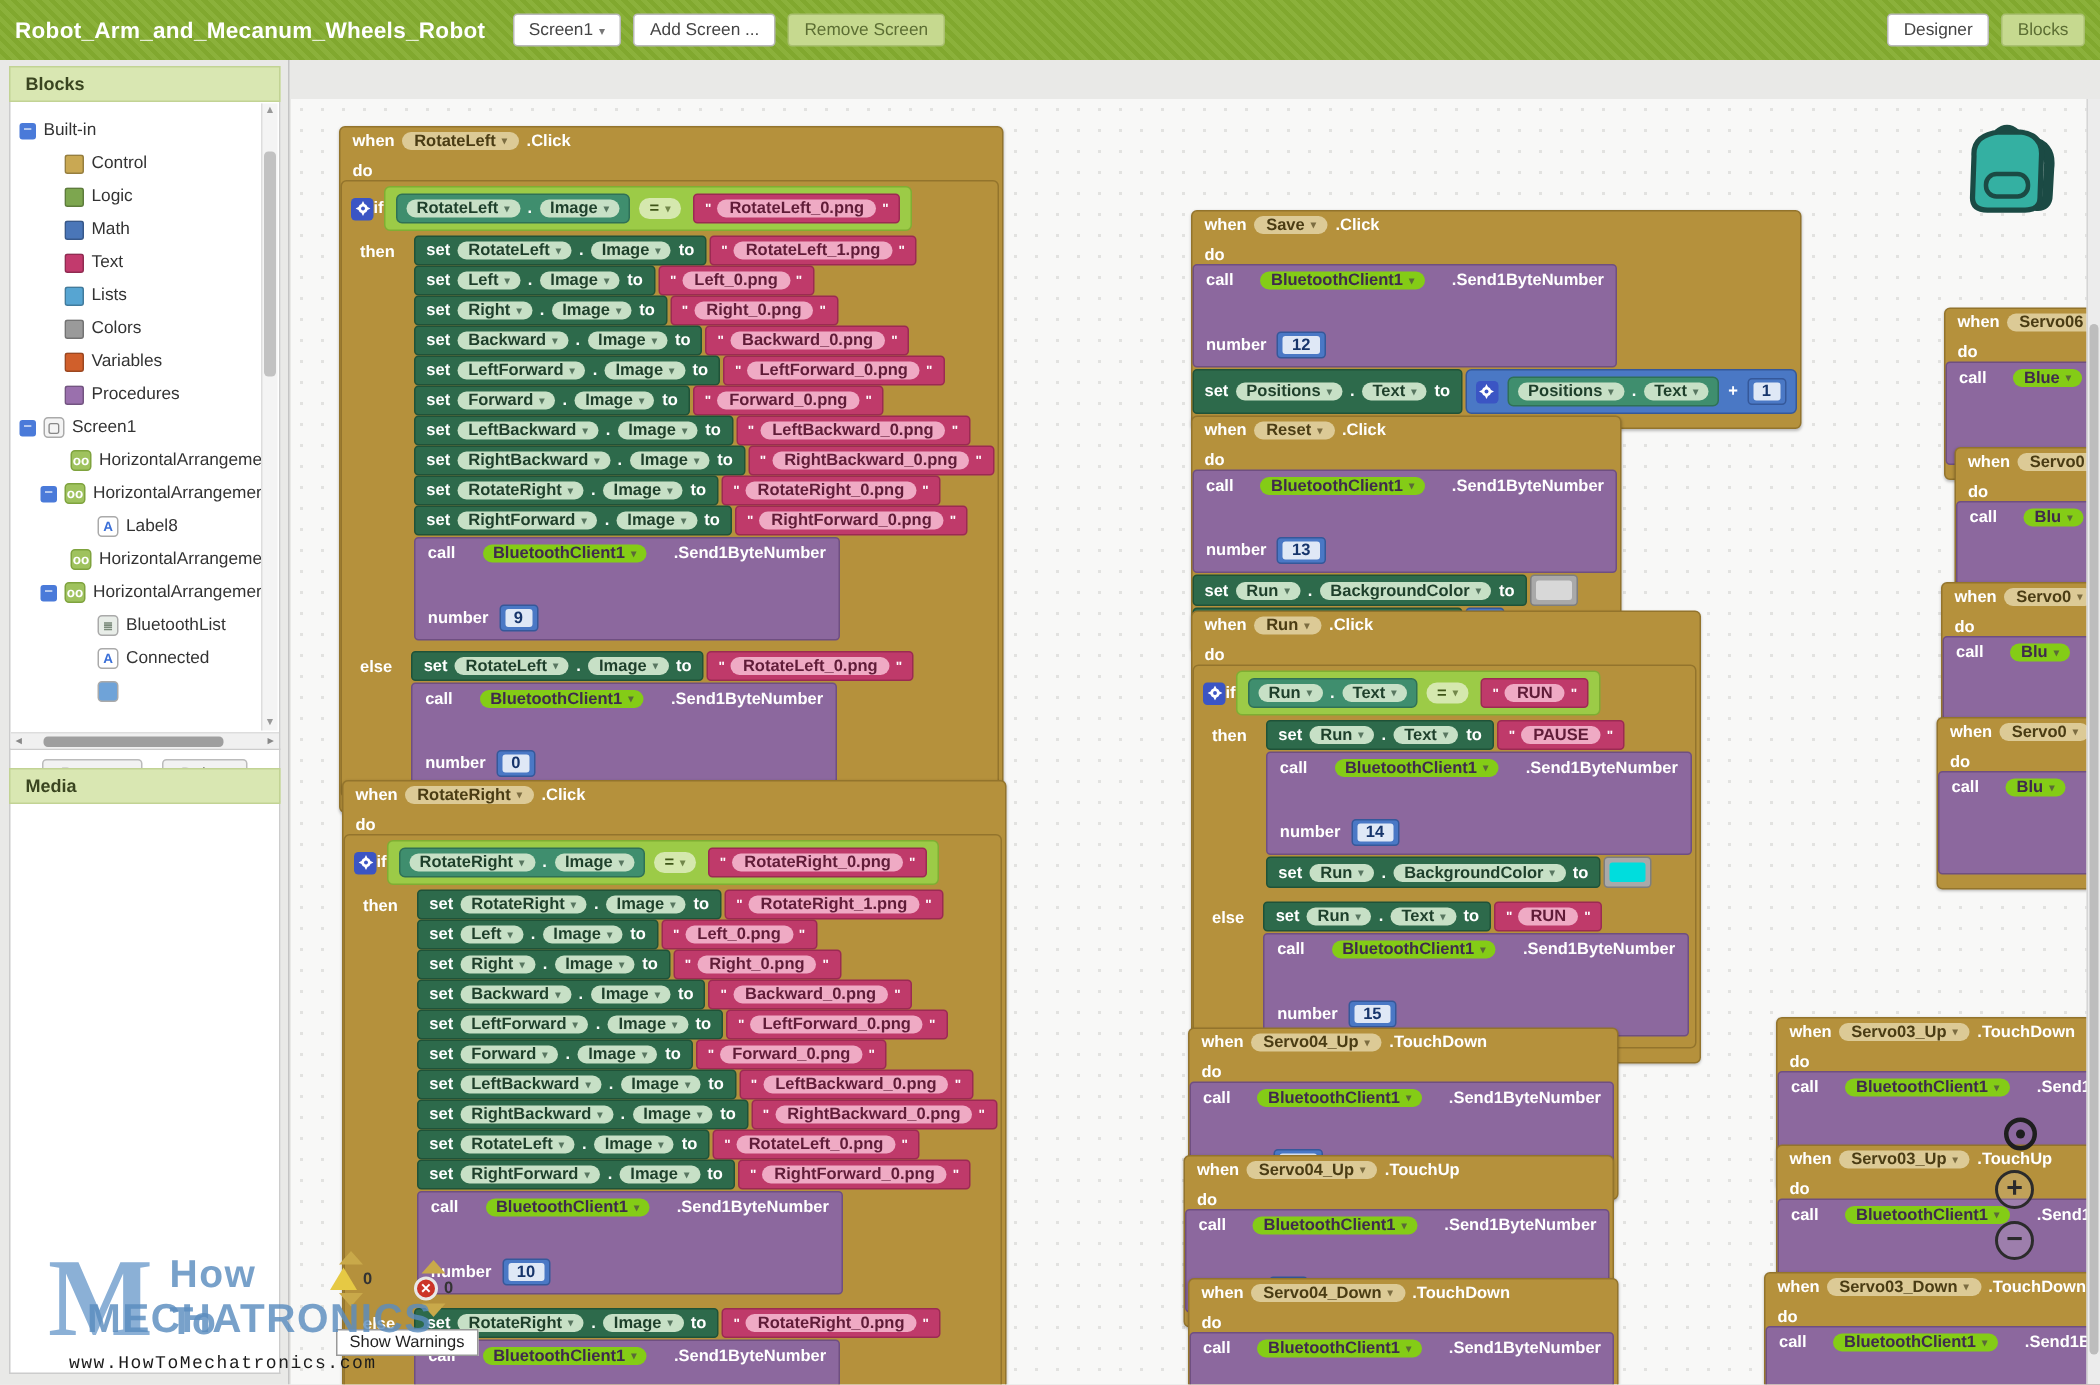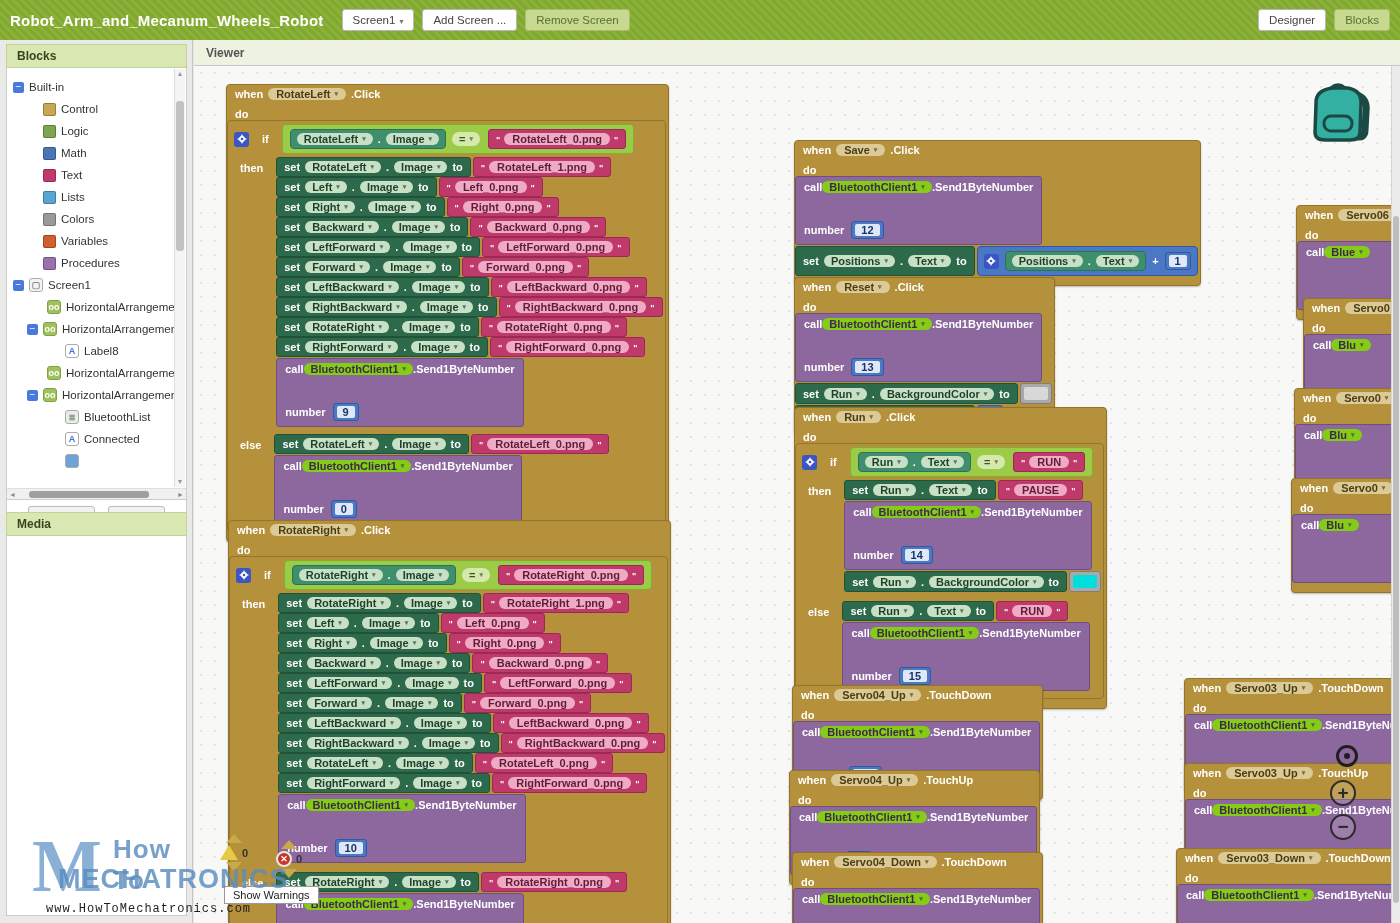--- a/index.html
+++ b/index.html
@@ -57,40 +57,40 @@
   .ev { position:absolute; background:#b5913c; border:1px solid #93742c; border-radius:4px; padding:0 2px 9px 0; box-shadow:0 1px 2px rgba(0,0,0,.25); font-size:11px; }
   .ev-h { display:flex; align-items:center; gap:5px; padding:3px 10px 3px 8px; color:#fff; font-weight:bold; white-space:nowrap; }
   .ev-b { display:flex; align-items:flex-start;flex-direction:column; }
   .lblcol { min-width:26px; padding:5px 4px 0 8px; color:#fff; font-weight:bold; }
   .stack { display:flex; flex-direction:column; align-items:flex-start; gap:1px; }
 
   .goldpill { background:#dcca96; color:#4a3c14; border-radius:9px; padding:0 8px; font-weight:bold; display:inline-flex; align-items:center; white-space:nowrap; }
   .goldpill::after, .pill::after, .eqpill::after { content:"▾"; font-size:7px; margin-left:4px; opacity:.65; }
 
   .ifblk { background:#b5913c; border:1px solid #93742c; border-radius:4px; padding:0 2px 7px 0; }
-  .if-h { display:flex; align-items:center; gap:13px; padding:3px 6px; color:#fff; font-weight:bold; }
+  .if-h { display:flex; align-items:center; gap:0; padding:3px 6px; color:#fff; font-weight:bold; }
   .gearchip { width:15px; height:15px; background:#3b55c4; border-radius:3px; display:inline-flex; align-items:center; justify-content:center; flex:none; }
   .if-sec { display:flex; align-items:flex-start; }
   .lblcol2 { min-width:44px; padding:5px 13px 0 12px; color:#fff; font-weight:bold; }
 
   .logicblk { background:#9ccb47; border:1px solid #7fae33; border-radius:4px; padding:4px 7px; display:inline-flex; align-items:center; gap:6px; }
   .getter { background:#3f8e6e; border:1px solid #2f7156; border-radius:4px; padding:3px 6px; display:inline-flex; align-items:center; gap:5px; color:#fff; font-weight:bold; }
   .eqpill { background:#d5e8ae; color:#3e5417; border-radius:9px; padding:1px 7px; font-weight:bold; display:inline-flex; align-items:center; }
 
   .row { display:flex; align-items:stretch; }
   .setblk { background:#2d6a4b; border:1px solid #1f5238; color:#fff; border-radius:3px; padding:3px 7px; display:inline-flex; align-items:center; gap:5px; font-weight:bold; white-space:nowrap; }
   .pill { background:#c7e0c6; color:#1e3f2b; border-radius:9px; padding:0 7px; font-weight:bold; display:inline-flex; align-items:center; white-space:nowrap; }
   .dot::before { content:"."; } .dot { color:#fff; font-weight:bold; }
 
   .txtblk { background:#bf3a6a; border:1px solid #9b2a52; color:#fff; border-radius:3px; padding:3px 7px; display:inline-flex; align-items:center; gap:4px; font-weight:bold; margin-left:2px; white-space:nowrap; }
   .q::before { content:"\0022"; font-size:9px; }
   .tpill { background:#efaac4; color:#601c38; border-radius:9px; padding:0 8px; }
 
   .callblk { background:#8c689e; border:1px solid #6f4f81; color:#fff; border-radius:3px; padding:4px 8px 5px; font-weight:bold; display:flex; flex-direction:column; gap:3px; min-width:235px; }
-  .call-l1 { display:flex; align-items:flex-start; gap:0; white-space:nowrap; }
+  .call-l1 { display:flex; align-items:flex-start; gap:18px; white-space:nowrap; }
   .call-l2 { display:flex; justify-content:flex-start; align-items:center; gap:7px; min-height:18px;margin-top:25px; }
   .lavpill { background:#84cc16; color:#3f2a4d; border-radius:9px; padding:0 7px; display:inline-flex; align-items:center; white-space:nowrap; }
   .lavpill::after { content:"▾"; font-size:7px; margin-left:4px; opacity:.6; }
   .numblk { background:#4a78c5; border:1px solid #35589a; border-radius:3px; padding:2px 3px; display:inline-flex; margin-right:-16px; }
   .numblk.inrow { margin-right:0; }
   .numin { background:#dfe8f6; color:#17356b; border-radius:2px; padding:0 6px; font-weight:bold; min-width:14px; text-align:center; }
 
   .mathblk { background:#4a78c5; border:1px solid #35589a; border-radius:4px; padding:4px 6px; display:inline-flex; align-items:center; gap:6px; color:#fff; font-weight:bold; margin-left:2px; }
   .colorblk { background:#a9a9a9; border:1px solid #7e7e7e; border-radius:3px; padding:3px; display:inline-flex; margin-left:2px; }
   .swatch { width:24px; height:13px; border-radius:2px; }
@@ -255,23 +255,20 @@
             <div class="mrow"></div>
             <div class="mrow"></div>
             <div class="mrow"></div>
             <div class="mrow"></div>
             <div class="mrow"></div>
           </div>
       </div>
     </div>
   </div>
 
-  <div id="viewerhead">
-    <span>Viewer</span>
-  </div>
 
   <div id="canvas">
 
     <div class="ev" style="left:32px; top:18px;">
       <div class="ev-h">
           <span>when</span>
         <span class="goldpill">RotateLeft</span>
         <span>.Click</span>
         </div>
       <div class="ev-b">

